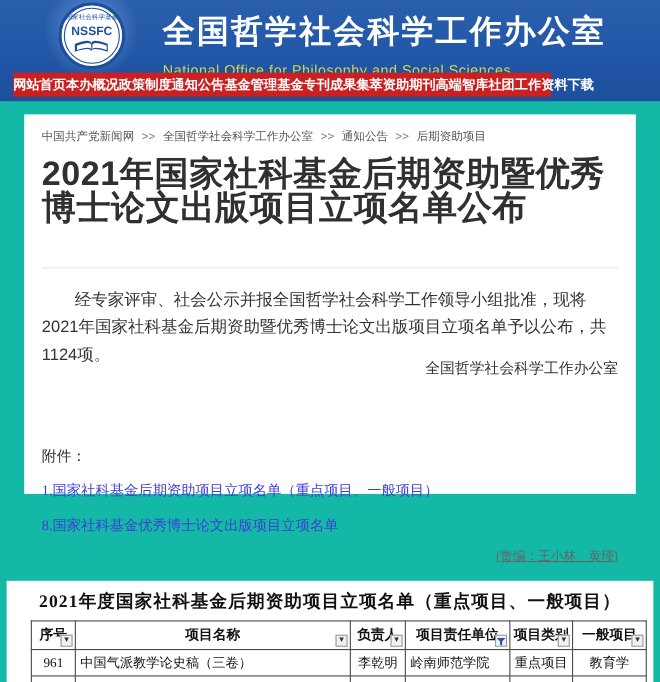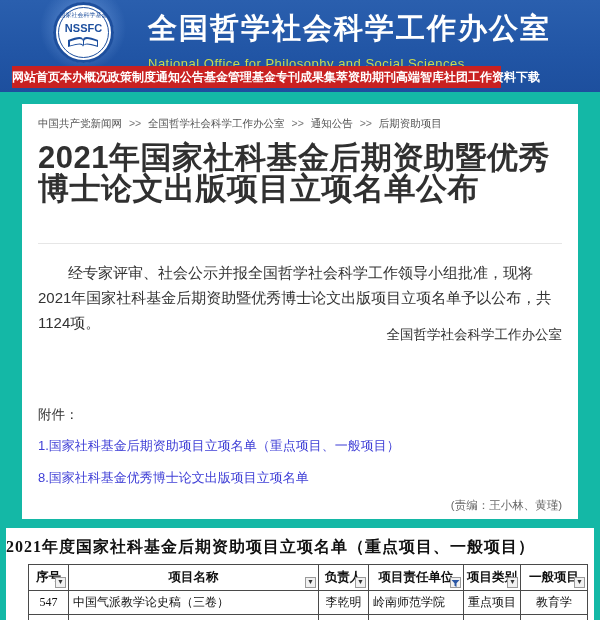--- a/index.html
+++ b/index.html
@@ -17,40 +17,40 @@
   .hdr-en { position:absolute; left:148px; top:56px; width:400px; text-align:left;
             color:#c9d94f; font-size:13px; letter-spacing:0.5px; white-space:nowrap; }
 
   
   .nav { position:absolute; top:66px; left:12px; width:489px; height:22px;
          background:#c92121; display:flex; align-items:center; justify-content:space-evenly; }
   .nav-item { color:#ffffff; font-size:12px; font-weight:bold; line-height:22px;
               white-space:nowrap; cursor:pointer; }
 
   
-  .card { position:absolute; top:104px; left:22px; width:556px; height:415px; background:#ffffff; }
+  .card { position:absolute; top:104px; left:22px; width:556px; height:345px; background:#ffffff; }
   .crumb { position:absolute; top:13px; left:16px; font-size:10.5px; color:#555; white-space:nowrap; }
   .crumb .sep { color:#777; margin:0 4px; }
   .art-title { position:absolute; top:38px; left:16px; width:526px;
                font-size:31px; font-weight:bold; color:#303030; line-height:31px; letter-spacing:0.5px; }
   .meta { position:absolute; top:116px; left:17px; font-size:10.5px; color:#8a8a8a; }
   .meta .src-lbl { margin-left:14px; }
   .divider { position:absolute; top:139px; left:16px; width:524px; height:0; border-top:1px solid #e6e6e6; }
   .body-p { position:absolute; top:156px; left:16px; width:524px;
             font-size:15px; color:#333; line-height:25px; text-indent:2em; }
   .sig { position:absolute; top:222px; left:16px; width:524px; text-align:right; font-size:13.5px; color:#333; }
   .sig-date { position:absolute; top:264px; left:16px; width:524px; text-align:right; font-size:13.5px; color:#333; }
   .attach-lbl { position:absolute; top:302px; left:16px; font-size:13.5px; color:#333; }
-  .attach-link { position:absolute; left:16px; font-size:13px; color:#3e3ed6; text-decoration:none; cursor:pointer; }
+  .attach-link { position:absolute; left:16px; font-size:13px; color:#3e3ed6; text-decoration:none; cursor:pointer;font-family:Liberation Serif, serif; }
   .attach-1 { top:333px; } .attach-2 { top:365px; }
-  .editors { position:absolute; top:394px; left:16px; width:524px; text-align:right; font-size:11.5px; color:#666; }
+  .editors { position:absolute; top:394px; left:16px; width:524px; text-align:right; font-size:11.5px; color:#666;text-decoration:underline; }
 
   
   .table-card { position:absolute; top:528px; left:6px; width:588px; height:92px; background:#ffffff; overflow:hidden; }
-  .tbl-title { position:absolute; top:9px; left:0; width:588px; 
+  .tbl-title { position:absolute; top:9px; left:0; width:588px; text-align:center;
                font-family:"Liberation Serif","DejaVu Serif",serif; font-size:16px; font-weight:bold;
                color:#111; letter-spacing:1px; white-space:nowrap; }
   table.xls { position:absolute; top:36px; left:22px; border-collapse:collapse; table-layout:fixed; }
   table.xls th, table.xls td { border:1px solid #4a4a4a; font-weight:normal; overflow:hidden; white-space:nowrap;
                font-family:"Liberation Serif","DejaVu Serif",serif; color:#111; }
   table.xls th { height:26px; font-size:12.5px; font-weight:bold; text-align:center; position:relative; }
   table.xls td { height:24px; font-size:12px; padding:0 4px; }
   .c0 { width:40px; } .c1 { width:250px; } .c2 { width:50px; } .c3 { width:95px; } .c4 { width:55px; } .c5 { width:67px; }
   td.center { text-align:center; }
   .fbtn { position:absolute; right:2px; bottom:2px; width:11px; height:11px;
@@ -144,21 +144,21 @@
                 <svg width="9" height="9" viewBox="0 0 9 9">
                   <path d="M0.5 1 h8 l-3 3.2 v3.8 l-2 -1.2 v-2.6 z" fill="#2b57a5"></path>
                 </svg>
               </span></th>
         <th><span>项目类别</span>
           <span class="fbtn">▼</span></th>
         <th><span>一般项目</span>
           <span class="fbtn">▼</span></th>
       </tr>
       <tr>
-        <td class="center">547</td>
+        <td class="center">961</td>
         <td>中国气派教学论史稿（三卷）</td>
         <td class="center">李乾明</td>
         <td>岭南师范学院</td>
         <td class="center">重点项目</td>
         <td class="center">教育学</td>
       </tr>
       <tr class="row-partial">
         <td></td>
             <td></td>
             <td></td>

